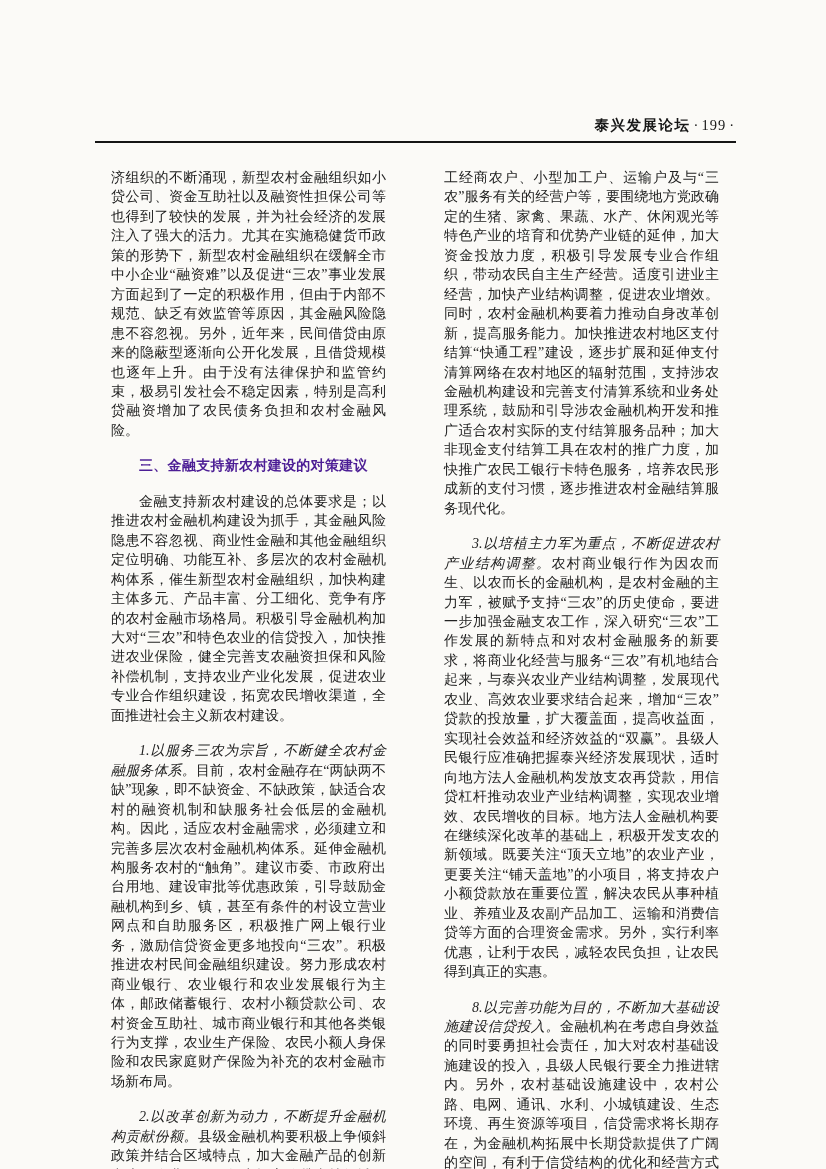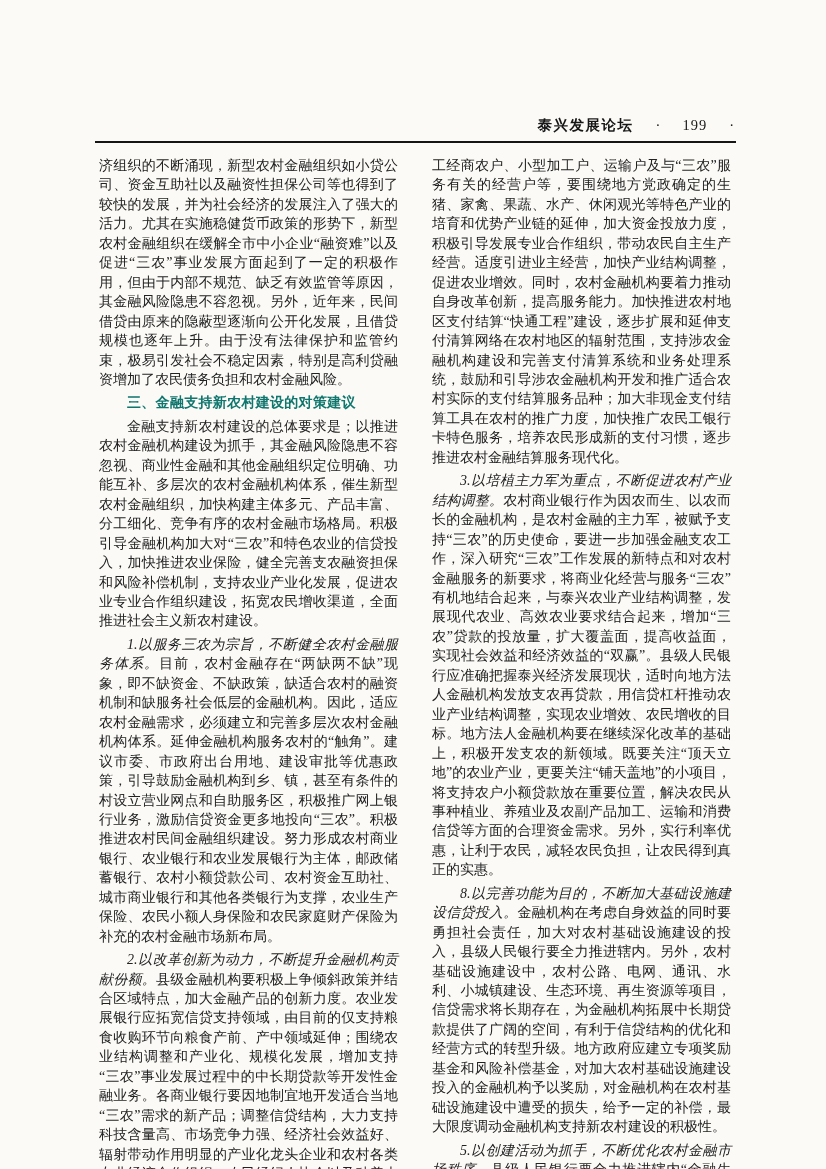--- a/index.html
+++ b/index.html
@@ -16,21 +16,21 @@
   .content {
     position: absolute;
     left: 95px;
     top: 116px;
     width: 641px;
   }
   .header-row {
     display: flex;
     justify-content: flex-end;
     align-items: baseline;
-    gap: 22px;
+    gap: 3px;
     font-size: 14.5px;
     color: #161616;
     padding-right: 2px;
   }
   .journal-name {
     font-family: "Liberation Sans", "DejaVu Sans", sans-serif;
     font-weight: 700;
     letter-spacing: 1.5px;
   }
   .dot { font-weight: 400; }
@@ -46,27 +46,27 @@
     gap: 26px;
   }
   .col {
     width: 307px;
     font-size: 14px;
     line-height: 19.45px;
     text-align: justify;
     text-justify: inter-ideograph;
     color: #222;
   }
-  .col p { margin: 4px; }
+  .col p { margin: 16px; }
   .col p.indent { text-indent: 2em; }
   .col p.heading {
     font-family: "Liberation Sans", "DejaVu Sans", sans-serif;
     font-weight: 700;
     text-indent: 2em;
-    color: #0f766e;
+    color: #4c1d95;
     letter-spacing: 0.3px;
   }
   .kai { font-style: italic; }
 </style>
 </head>
 <body>
 
 <div class="page">
   <div class="content">
 

